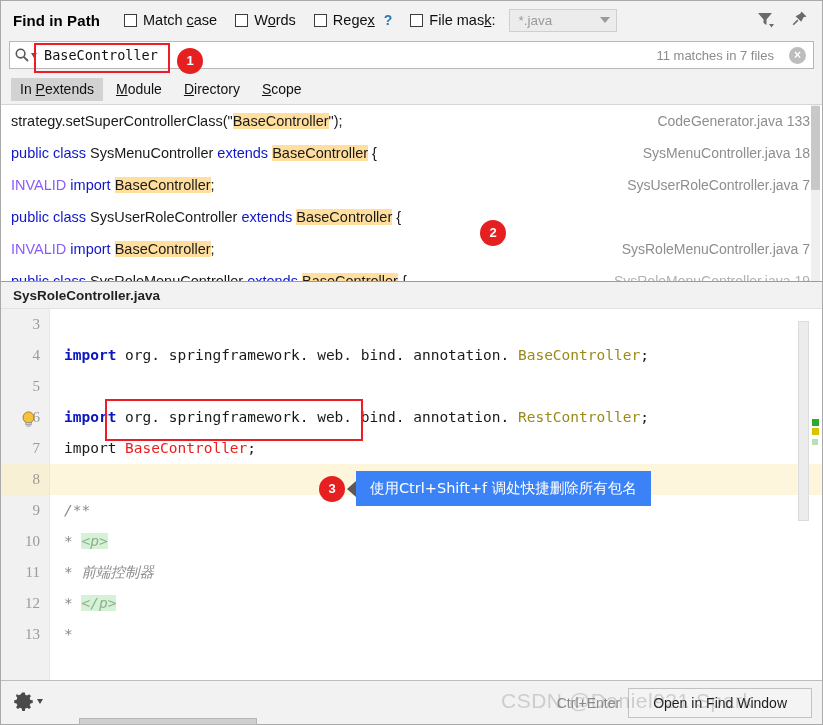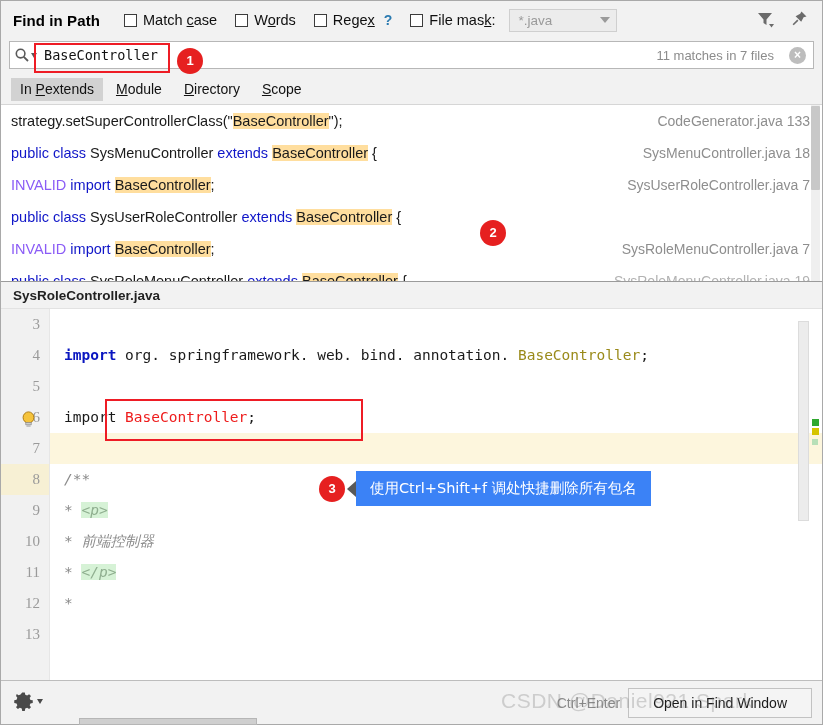--- a/index.html
+++ b/index.html
@@ -545,20 +545,21 @@
             <rect x="4.8" y="11.6" width="5.4" height="2.2" fill="#cfcfcf" stroke="#8a8a8a" stroke-width=".7"></rect>
             <rect x="5.4" y="14.1" width="4.2" height="1.8" fill="#bdbdbd"></rect>
           </svg>
       </div>
     </div>
     <div class="code-area">
       <div id="code-host">
           <div class="cl">&nbsp;</div>
           <div class="cl"><span class="k">import </span><span>org. springframework. web. bind. annotation. </span><span class="t">BaseController</span><span>;</span></div>
           <div class="cl">&nbsp;</div>
+          <div class="cl"><span class="k">import </span><span>org. springframework. web. bind. annotation. </span><span class="t">RestController</span><span>;</span></div>
           <div class="cl"><span>import </span><span class="e">BaseController</span><span>;</span></div>
           <div class="cl row-hl">&nbsp;</div>
           <div class="cl"><span class="c">/**</span></div>
           <div class="cl"><span class="c"> * </span><span class="ctag">&lt;p&gt;</span></div>
           <div class="cl"><span class="c"> *  前端控制器</span></div>
           <div class="cl"><span class="c"> * </span><span class="ctag">&lt;/p&gt;</span></div>
           <div class="cl"><span class="c"> *</span></div>
         </div>
       <div class="red-box-code"></div>
       <div class="ed-scroll"></div>

